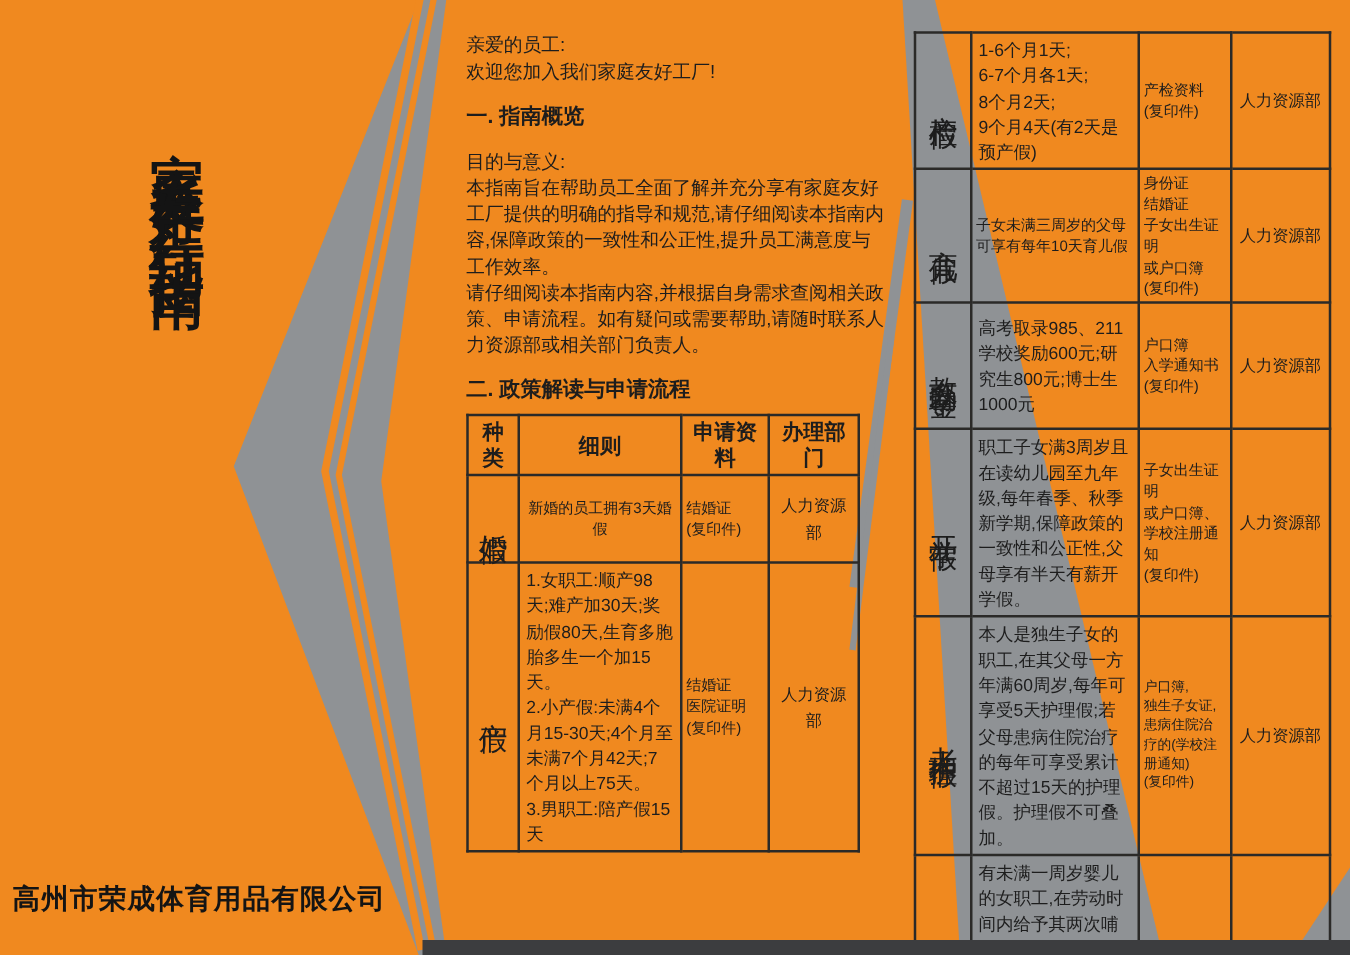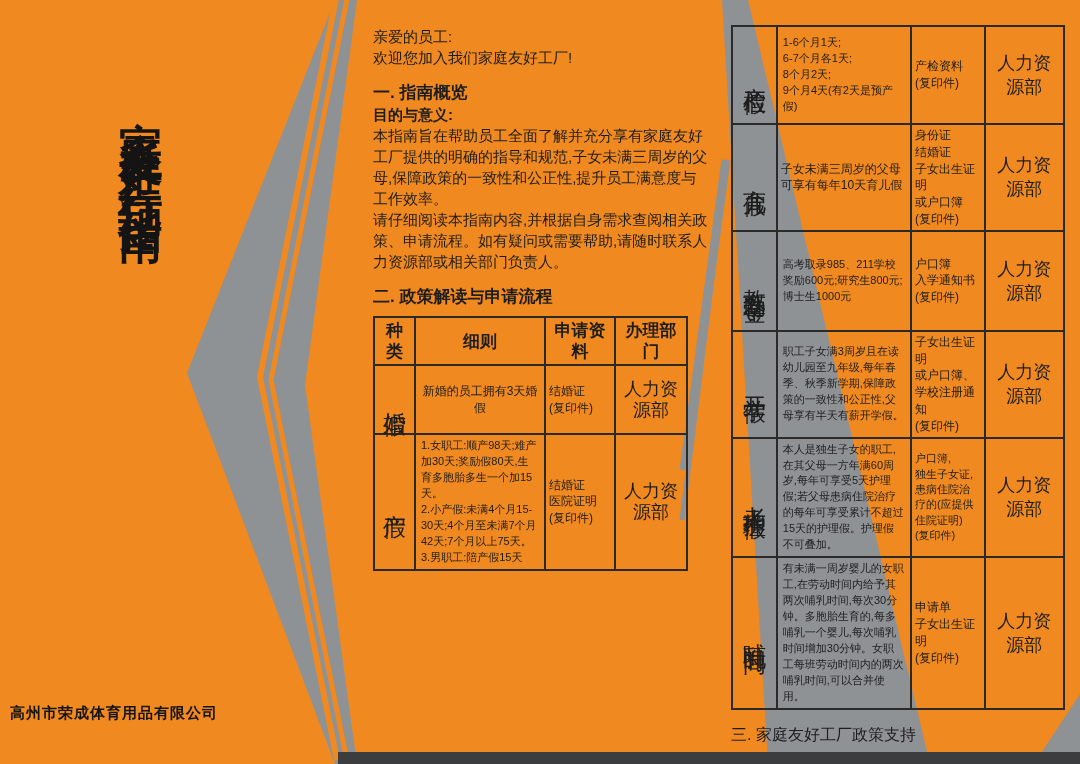--- a/index.html
+++ b/index.html
@@ -12,43 +12,43 @@
   svg.deco{position:absolute;left:0;top:0;width:1080px;height:764px;}
 
   
   .v-title{
     position:absolute;left:112px;top:86px;margin:0;
     writing-mode:vertical-lr;text-orientation:upright;
     font-size:44px;font-weight:700;letter-spacing:11px;color:#141414;
   }
   .company{
     position:absolute;left:10px;top:704px;
-    font-size:15px;font-weight:700;letter-spacing:1px;color:#141414;
+    font-size:22px;font-weight:700;letter-spacing:1px;color:#141414;
   }
 
   
   .mid{position:absolute;left:373px;top:26px;width:338px;font-size:15px;line-height:21px;}
   .mid p{margin:0;}
   .indent{text-indent:2em;}
   h2.sec{font-size:17px;font-weight:700;margin:14px 0 0 0;line-height:22px;}
-  p.lbl{font-weight:700;}
+  p.lbl{margin-top:15px;font-weight:400;}
 
   
   table{border-collapse:collapse;table-layout:fixed;}
   td,th{border:2px solid #2b2a28;padding:2px 3px;vertical-align:middle;text-align:center;background:transparent;}
   th{font-size:17px;font-weight:700;}
   .vtext{
     display:inline-block;writing-mode:vertical-lr;text-orientation:upright;
     font-size:23px;line-height:23px;letter-spacing:3px;color:#1d1d1d;
   }
   .v2{height:58px;} .v3{height:88px;} .v4{height:116px;} .v5{height:90px;line-height:21px;}
-  .detail{font-size:11px;text-align:left;white-space:pre-line;line-height:1.45;padding:3px 5px;}
+  .detail{font-size:14px;text-align:left;white-space:pre-line;line-height:1.45;padding:3px 5px;}
   .detail-c{font-size:12px;text-align:center;line-height:1.4;}
   .docs{font-size:12px;text-align:left;white-space:pre-line;line-height:1.4;}
-  .dept{font-size:18px;text-align:center;}
+  .dept{font-size:13px;text-align:center;}
 
   .mid-table{margin-top:8px;}
   .mid-table col.c1{width:41px;} .mid-table col.c2{width:130px;}
   .mid-table col.c3{width:70px;}  .mid-table col.c4{width:72px;}
 
   
   .right{position:absolute;left:731px;top:25px;width:334px;}
   .right-table col.c1{width:45px;} .right-table col.c2{width:135px;}
   .right-table col.c3{width:74px;}  .right-table col.c4{width:80px;}
 
@@ -79,21 +79,21 @@
 
   <h1 class="v-title">家庭友好工厂行动指南</h1>
   <div class="company">高州市荣成体育用品有限公司</div>
 
   <div class="mid">
     <p>亲爱的员工:</p>
     <p>欢迎您加入我们家庭友好工厂!</p>
 
     <h2 class="sec">一. 指南概览</h2>
     <p class="lbl">目的与意义:</p>
-    <p>本指南旨在帮助员工全面了解并充分享有家庭友好工厂提供的明确的指导和规范,子女未满三周岁的父母,保障政策的一致性和公正性,提升员工满意度与工作效率。</p>
+    <p>本指南旨在帮助员工全面了解并充分享有家庭友好工厂提供的明确的指导和规范,请仔细阅读本指南内容,保障政策的一致性和公正性,提升员工满意度与工作效率。</p>
     <p>请仔细阅读本指南内容,并根据自身需求查阅相关政策、申请流程。如有疑问或需要帮助,请随时联系人力资源部或相关部门负责人。</p>
 
     <h2 class="sec">二. 政策解读与申请流程</h2>
 
     <table class="mid-table">
       <colgroup>
           <col class="c1">
           <col class="c2">
           <col class="c3">
           <col class="c4">
@@ -171,21 +171,21 @@
 或户口簿、
 学校注册通知
 (复印件)</td>
         <td class="dept">人力资源部</td>
       </tr>
       <tr style="height:105px;border-radius:15px;">
         <td><span class="vtext v5">老人护理假</span></td>
         <td class="detail">本人是独生子女的职工,在其父母一方年满60周岁,每年可享受5天护理假;若父母患病住院治疗的每年可享受累计不超过15天的护理假。护理假不可叠加。</td>
         <td class="docs" style="font-size:11px;">户口簿,
 独生子女证,
-患病住院治疗的(应提供住院证明)
+患病住院治疗的(学校注册通知)
 (复印件)</td>
         <td class="dept">人力资源部</td>
       </tr>
       <tr style="height:120px;padding-left:14px;">
         <td><span class="vtext v4">哺乳时间</span></td>
         <td class="detail">有未满一周岁婴儿的女职工,在劳动时间内给予其两次哺乳时间,每次30分钟。多胞胎生育的,每多哺乳一个婴儿,每次哺乳时间增加30分钟。女职工每班劳动时间内的两次哺乳时间,可以合并使用。</td>
         <td class="docs">申请单
 子女出生证明
 (复印件)</td>
         <td class="dept">人力资源部</td>

